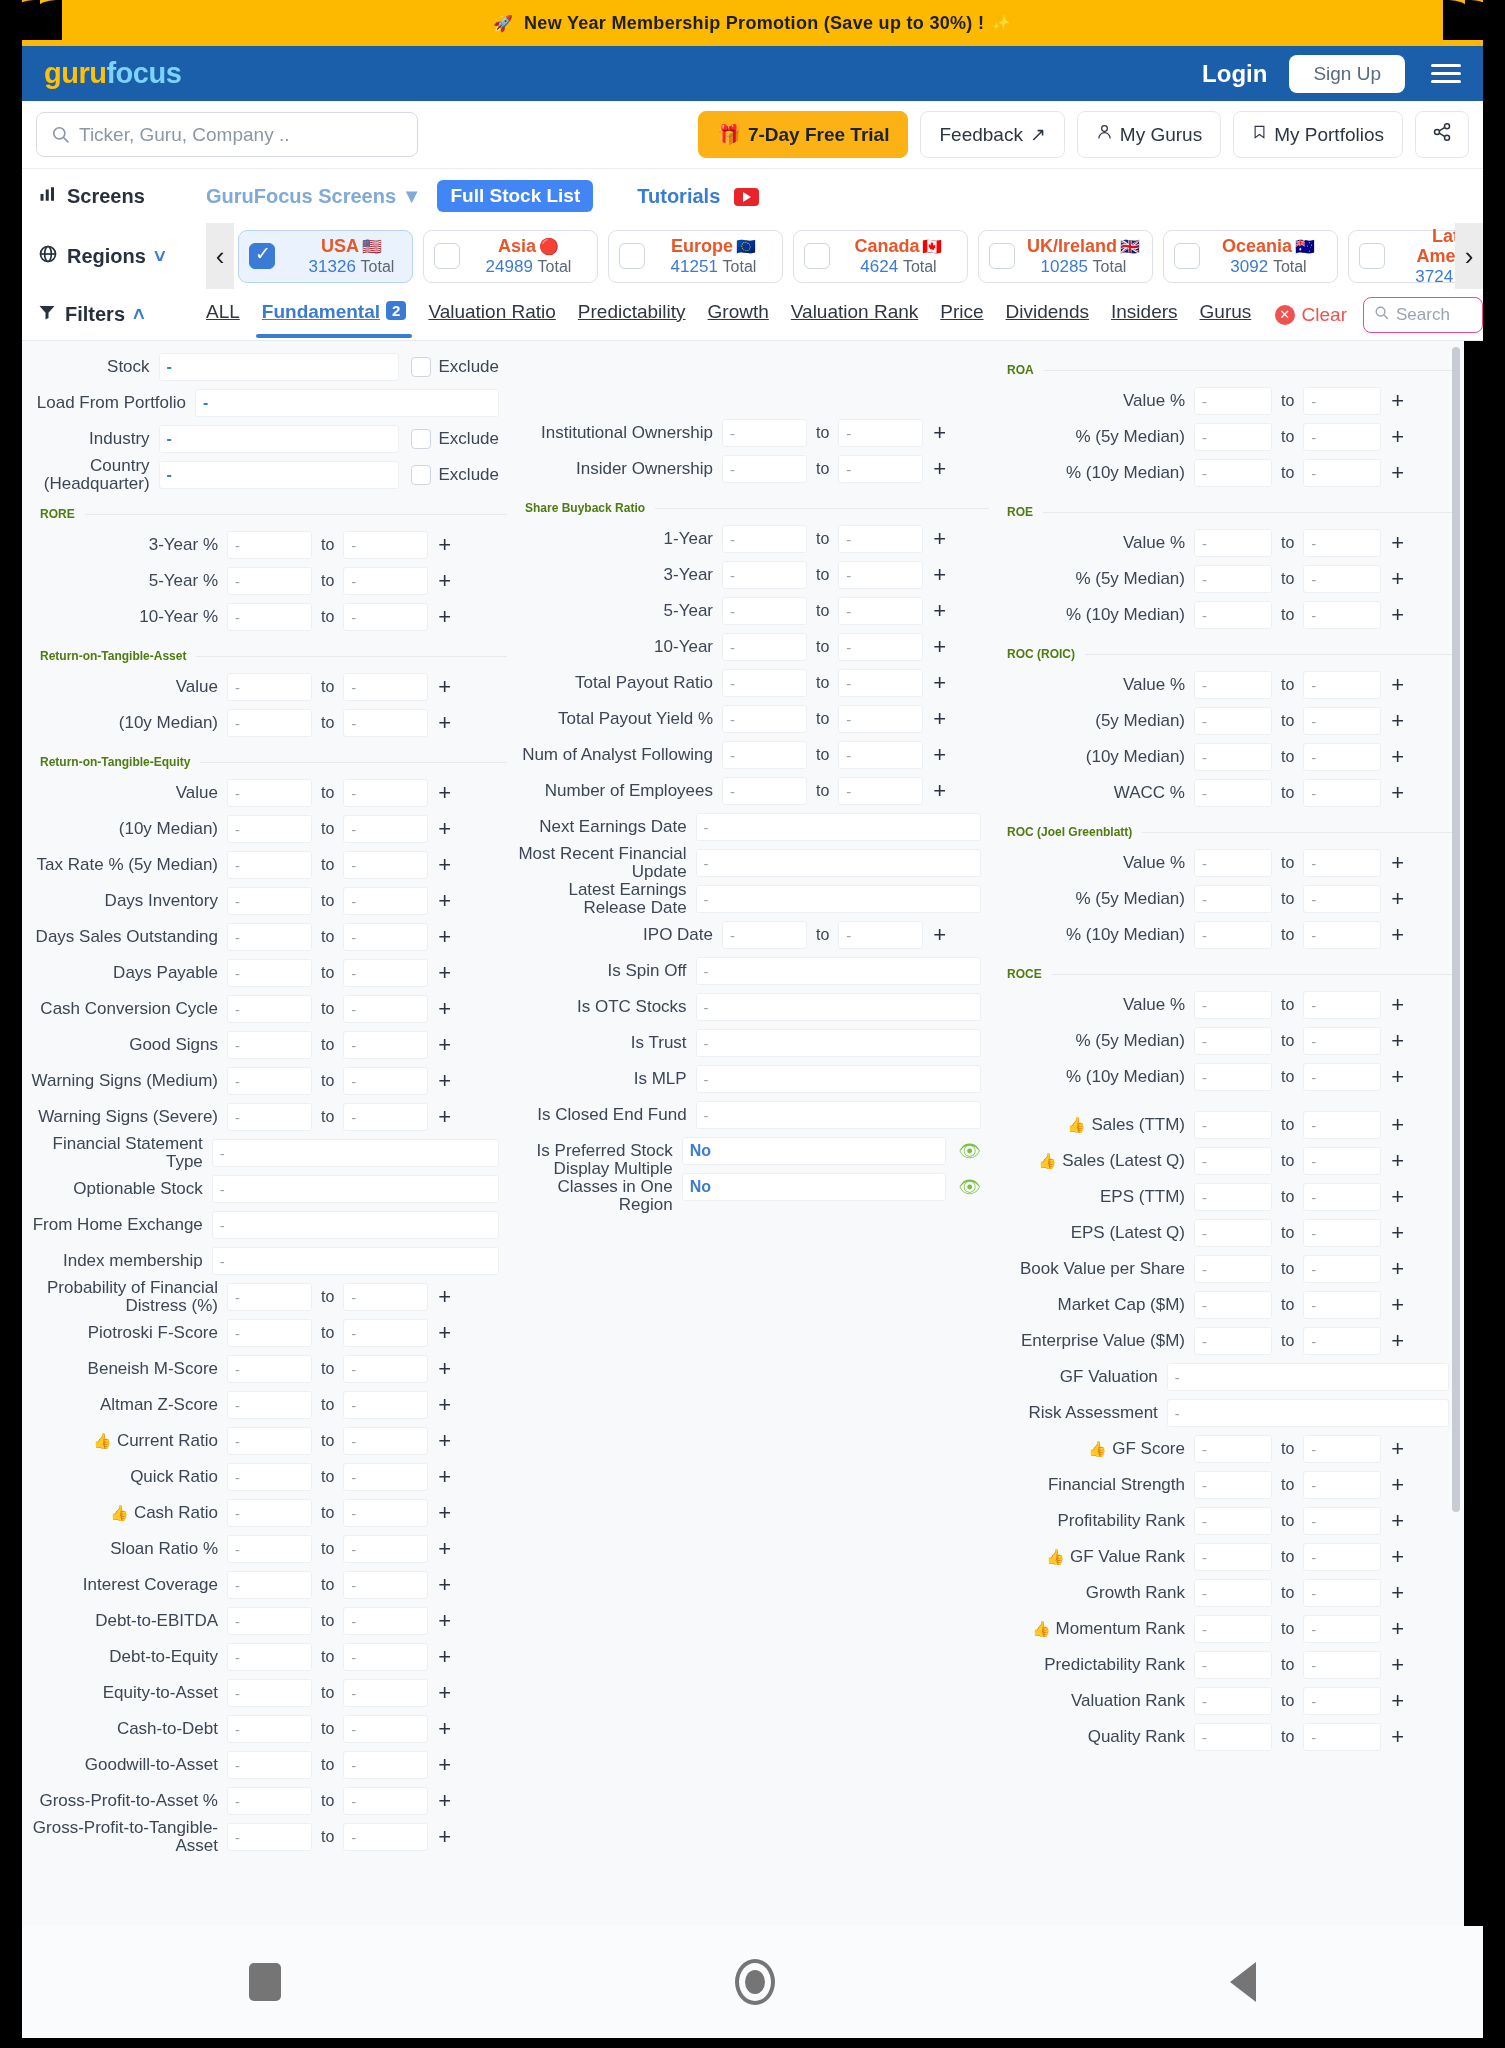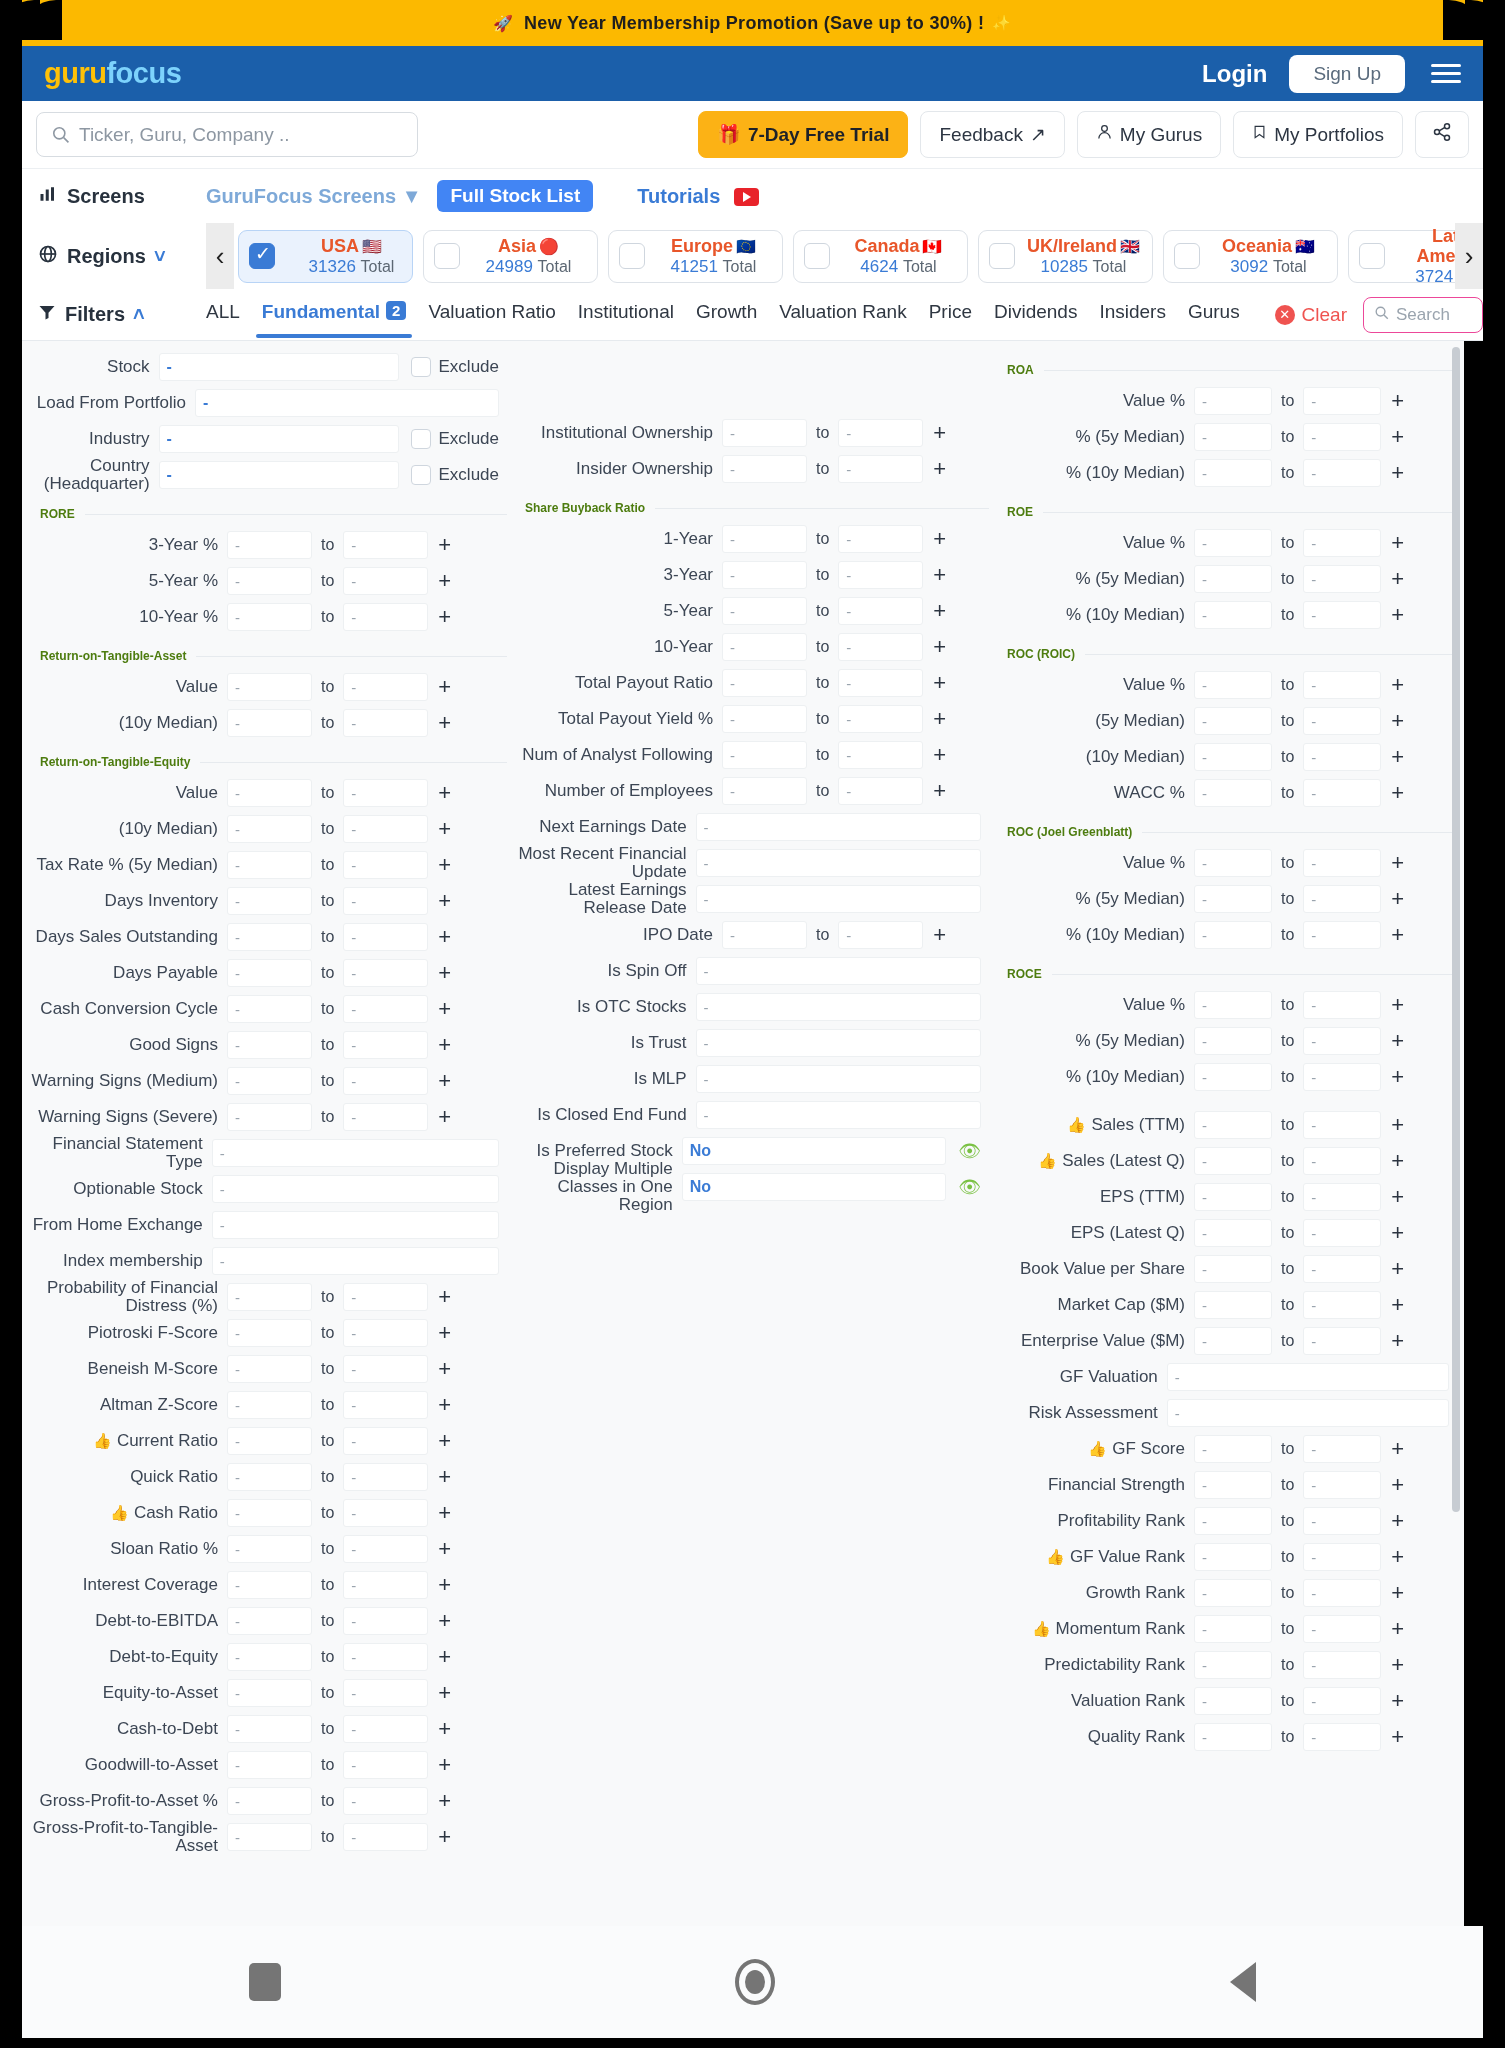--- a/index.html
+++ b/index.html
@@ -124,21 +124,21 @@
   .rtot{ color:#3a7bd5; font-size:17px;}
   .rtot em{ color:#5c6773; font-style:normal; font-size:16px;}
   .flag{ font-size:16px; margin-left:3px;}
 
   
   .tabs-row{ top:289px; height:52px; display:flex; align-items:center; padding-left:16px;
              border-bottom:1px solid #e6eaee;}
   .tabs-left{ width:168px; display:flex;align-items:center; gap:8px;}
   .tablist{ display:flex; align-items:center; gap:22px; flex:1; }
   .tab{ font-size:19px; color:#2f3742; cursor:pointer; padding-bottom:5px; position:relative;
-        white-space:nowrap;}
+        white-space:nowrap;text-decoration:underline;}
   .tab.active{ color:#3a7bd5; font-weight:600;}
   .tab.active:after{content:"";position:absolute;left:-6px;right:-6px;bottom:-10px;height:4px;
         background:#3a7bd5;border-radius:2px;}
   .tbadge{ background:#3a7bd5;color:#fff;font-size:15px;border-radius:4px;padding:1px 6px;
         margin-left:6px; vertical-align:2px;}
   .clear{ color:#ef5350; font-size:19px; display:flex;align-items:center;gap:7px;cursor:pointer;
         margin-left:auto;}
   .clear .x{ width:20px;height:20px;border-radius:50%;background:#ef5350;color:#fff;
         font-size:13px;display:inline-flex;align-items:center;justify-content:center;}
   .tsearch{ width:120px;height:36px;border:1px solid #ec4899;border-radius:8px;
@@ -387,21 +387,21 @@
             </svg>
         </span>
         <span>Filters</span>
       </div>
       <span class="chev">˄</span>
     </div>
     <div class="tablist" id="tablist">
         <span class="tab"><span>ALL</span></span>
         <span class="tab active"><span>Fundamental</span><span class="tbadge">2</span></span>
         <span class="tab"><span>Valuation Ratio</span></span>
-        <span class="tab"><span>Institutional</span></span>
+        <span class="tab"><span>Predictability</span></span>
         <span class="tab"><span>Growth</span></span>
         <span class="tab"><span>Valuation Rank</span></span>
         <span class="tab"><span>Price</span></span>
         <span class="tab"><span>Dividends</span></span>
         <span class="tab"><span>Insiders</span></span>
         <span class="tab"><span>Gurus</span></span>
       </div>
     <div class="clear">
       <span class="x">✕</span>
       <span>Clear</span>

